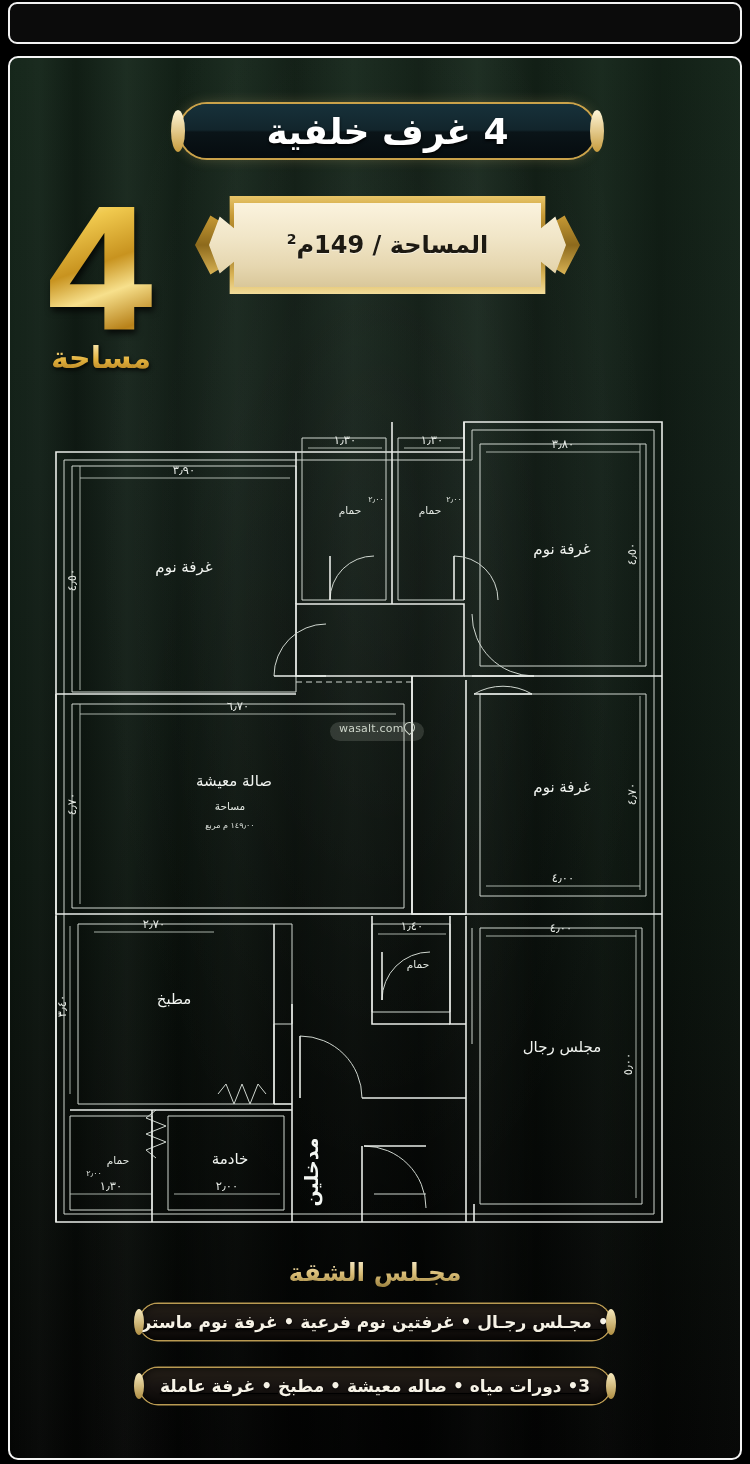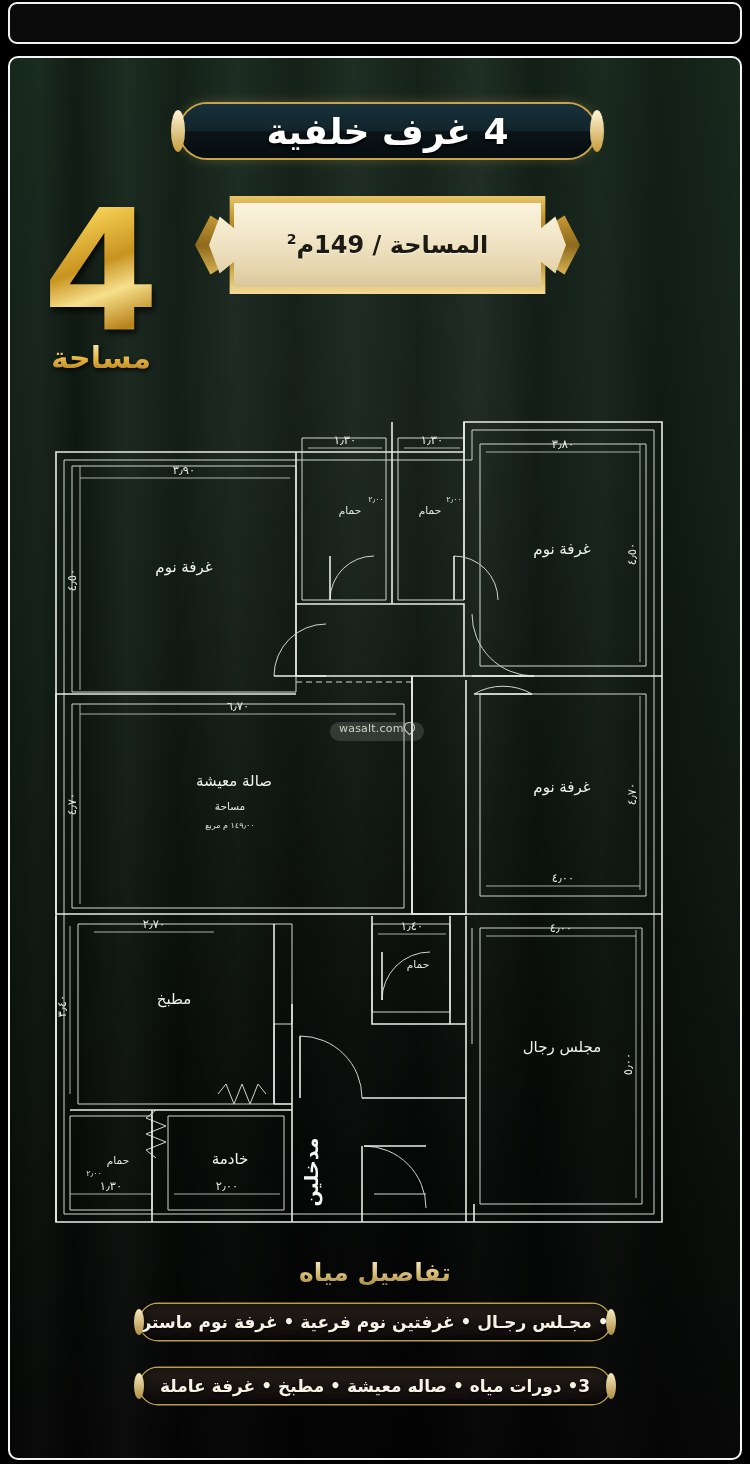--- a/index.html
+++ b/index.html
@@ -90,21 +90,21 @@
     font-size:19px;font-weight:bold;color:#f4f7f3;}
 
   
   .details-title{position:absolute;left:0;top:1258px;width:750px;text-align:center;
     direction:rtl;font-size:25px;font-weight:bold;letter-spacing:.5px;
     background:linear-gradient(180deg,#fbf0d2,#d9bd76 55%,#9c8240);
     -webkit-background-clip:text;background-clip:text;color:transparent;}
   .chip{position:absolute;height:36px;border-radius:18px;
     background:linear-gradient(180deg,#262018 0%,#161210 55%,#0c0a08 100%);
     box-shadow:0 0 0 1.6px #b99a52, inset 0 0 8px rgba(0,0,0,.8);
-    display:flex;align-items:center;justify-content:center;}
+    display:flex;align-items:center;justify-content:center;text-decoration:underline;}
   .chip::before{content:"";position:absolute;left:-6px;top:5px;width:10px;height:26px;border-radius:50%;
     background:linear-gradient(180deg,#f6e9bd,#b08f43);}
   .chip::after{content:"";position:absolute;right:-6px;top:5px;width:10px;height:26px;border-radius:50%;
     background:linear-gradient(180deg,#f6e9bd,#b08f43);}
   .chip span{direction:rtl;font-size:17px;font-weight:bold;color:#f6f2e6;white-space:nowrap;
     text-shadow:0 1px 2px rgba(0,0,0,.9);}
   #chip1{left:140px;top:1304px;width:470px;}
   #chip2{left:140px;top:1352px;width:470px;margin-top:16px;}
 </style>
 </head>
@@ -275,21 +275,21 @@
 
   <div class="watermark">
     <span>wasalt.com</span>
     <span class="wm-pin"></span>
   </div>
 
   <div class="entrances">
     <span>مدخلين</span>
   </div>
 
-  <div class="details-title">تفاصيل مياه</div>
+  <div class="details-title">مجـلس الشقة</div>
   <div class="chip" id="chip1">
     <span>• مجـلس رجـال • غرفتين نوم فرعية  • غرفة نوم ماستر</span>
   </div>
   <div class="chip" id="chip2">
     <span>3• دورات مياه • صاله معيشة  • مطبخ • غرفة عاملة</span>
   </div>
 
 </div>
 
 </body></html>

